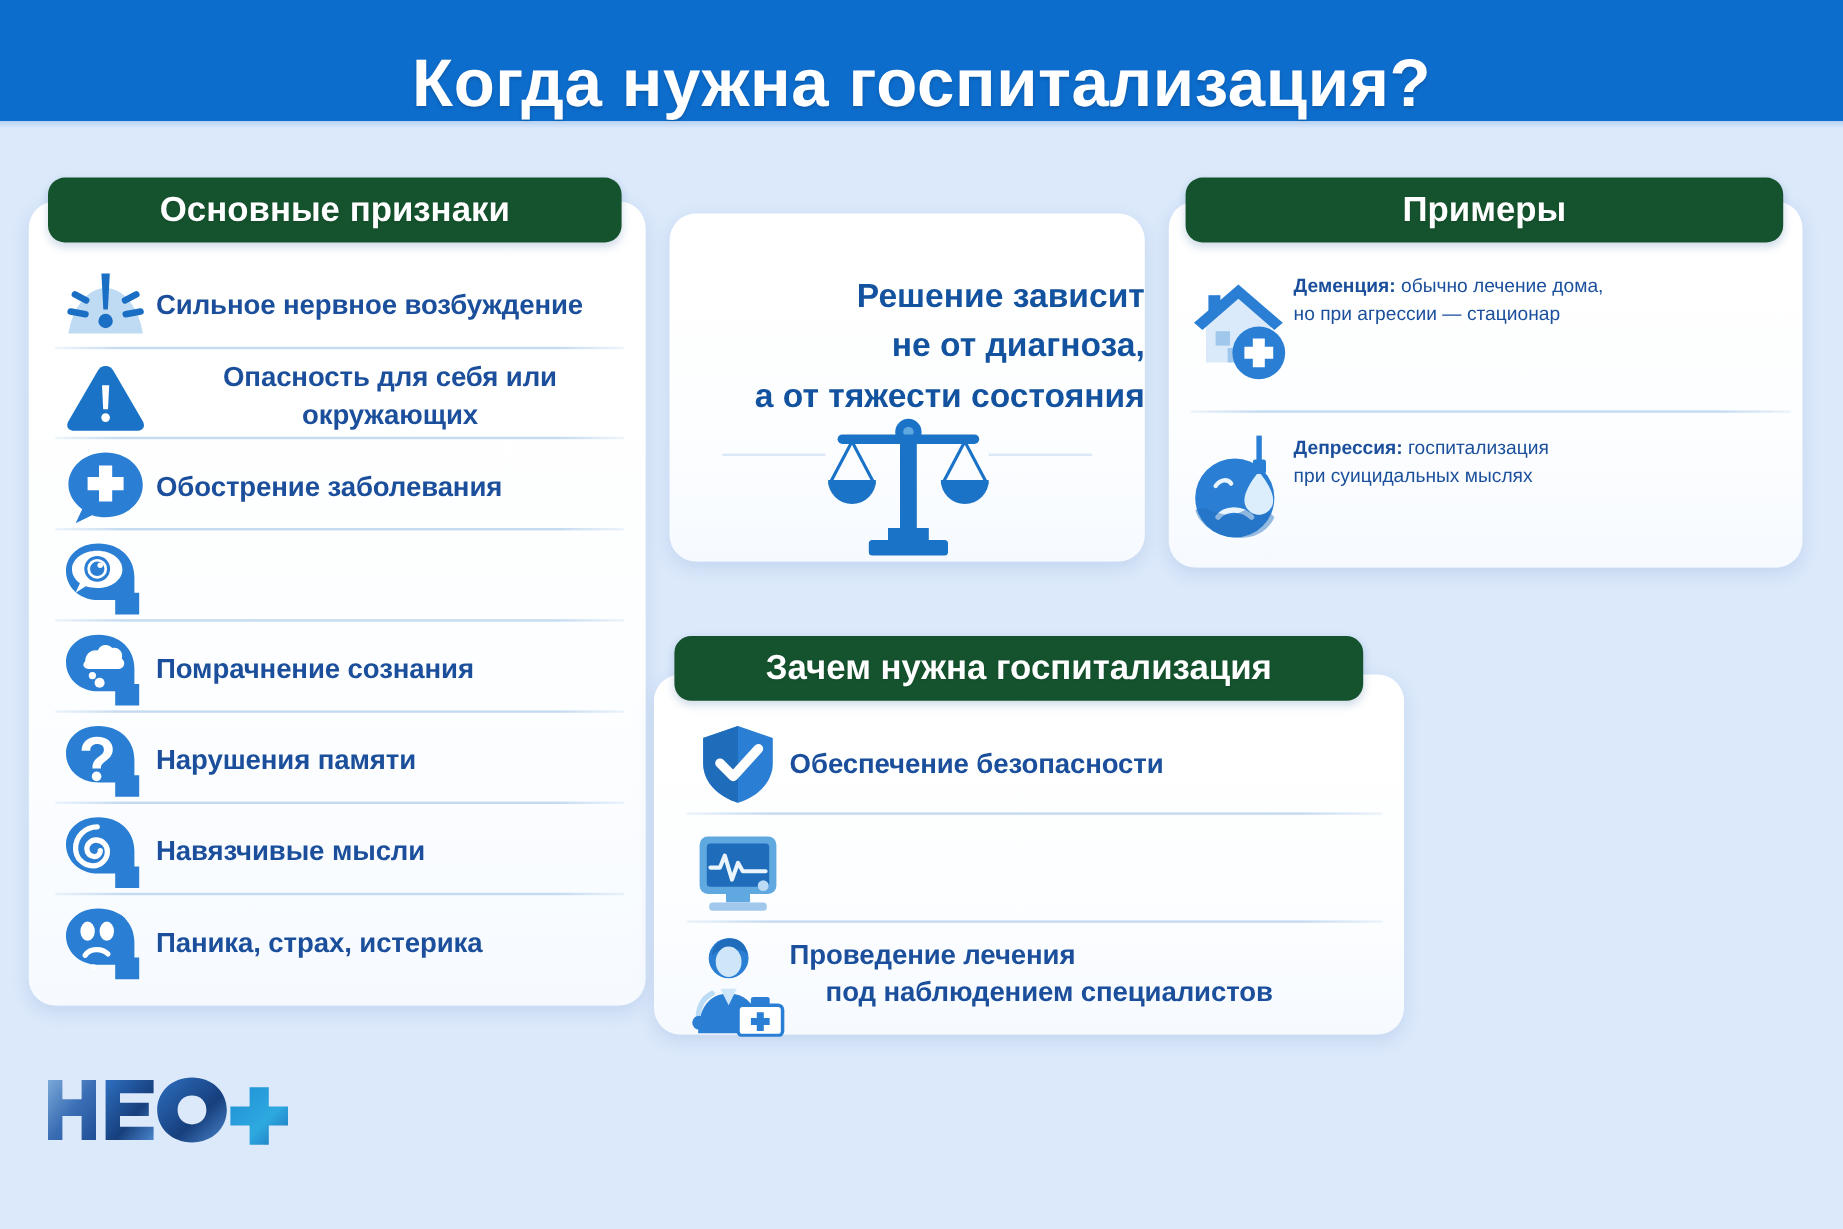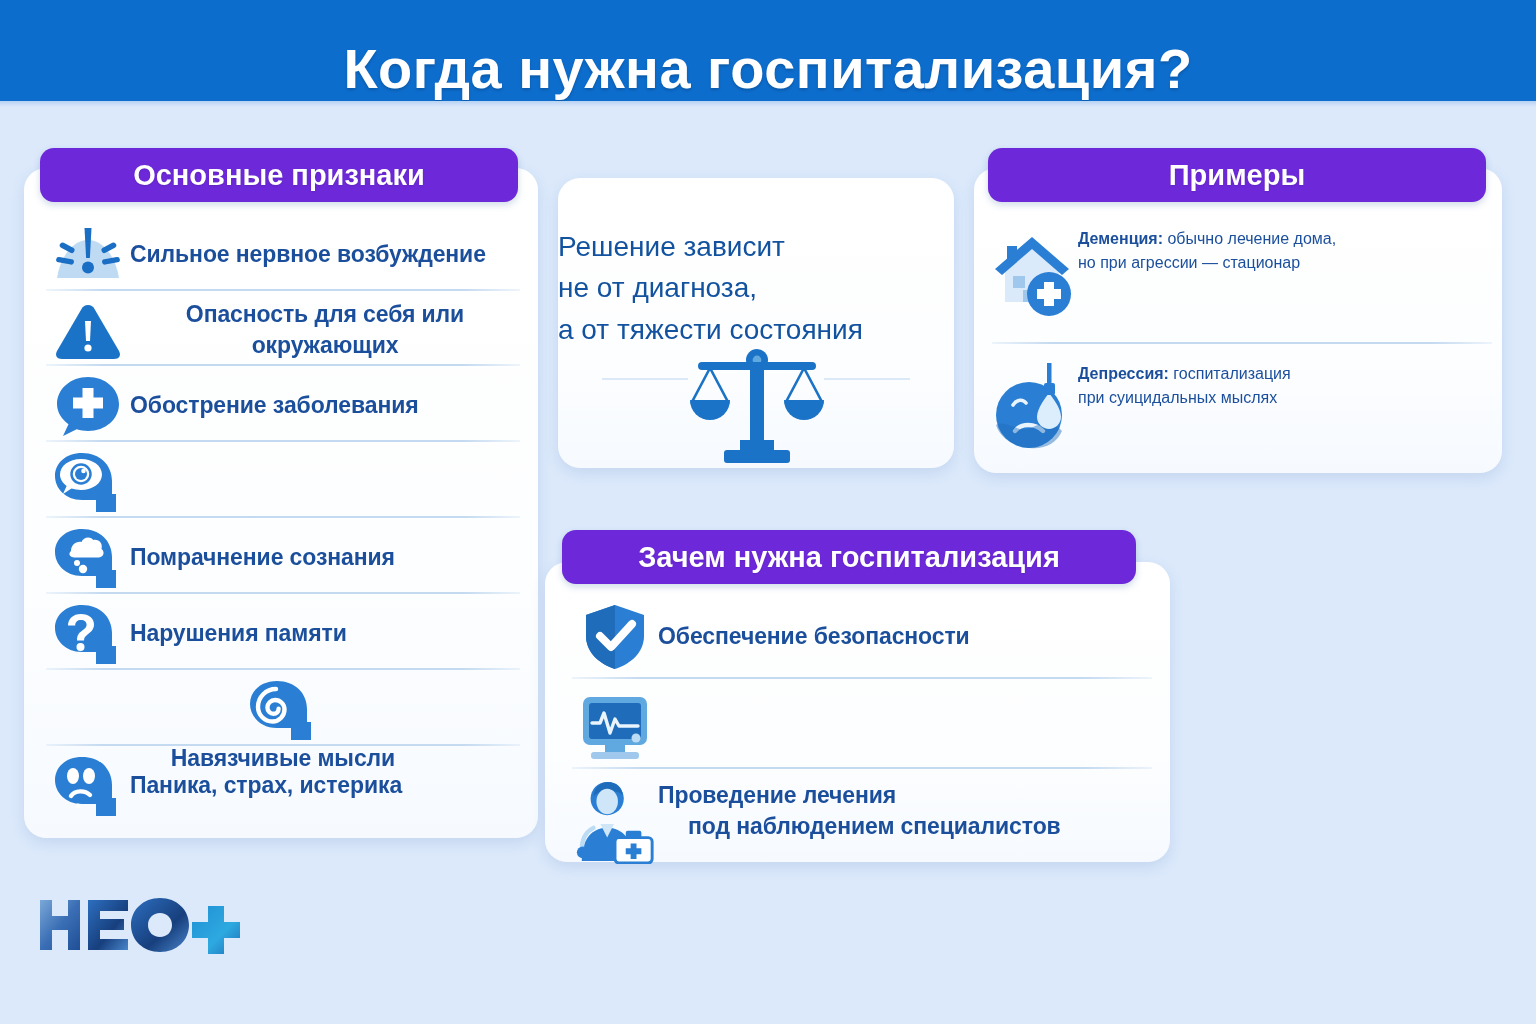--- a/index.html
+++ b/index.html
@@ -43,21 +43,21 @@
 
   
   .card {
     position: absolute;
     background: linear-gradient(180deg, #ffffff 0%, #fdfeff 60%, #f6fAff 100%);
     border-radius: 22px;
     box-shadow: 0 5px 14px rgba(70,120,180,0.16);
   }
   .pill {
     position: absolute;
-    background: #6d28d9;
+    background: #14532d;
     border-radius: 14px;
     display: flex;
     align-items: center;
     justify-content: center;
     box-shadow: 0 3px 7px rgba(40,90,150,0.22);
   }
   .pill-label {
     color: #ffffff;
     font-weight: bold;
     font-size: 29px;
@@ -89,24 +89,24 @@
     position: absolute;
     height: 2px;
     background: linear-gradient(90deg, rgba(190,215,240,0.25) 0%, #c4daf0 12%, #c4daf0 88%, rgba(190,215,240,0.25) 100%);
   }
 
   
   .center-text {
     position: absolute;
     left: 0; right: 0;
     top: 48px;
-    text-align: left;
+    text-align: right;
     color: #12529f;
     font-size: 28px;
-    font-weight: normal;
+    font-weight: bold;
     line-height: 1.48;
   }
   .center-rule {
     position: absolute;
     height: 2px;
     background: #dbe8f7;
   }
 
   
   .ex-text {
@@ -209,21 +209,21 @@
     <svg width="72" height="64" viewBox="0 0 72 64">
       <path d="M30 3 C48 3 60 15 60 31 L60 44 L64 44 L64 62 L44 62 L44 50 C38 50 30 50 30 50 C13 50 3 38 3 26 C3 13 14 3 30 3 Z" fill="#2a7fd4"></path>
       <path d="M29 12 C37 12 42 16.5 42 22.5 C42 28 38 30.5 35 33 C33 34.6 32 35.8 32 38.5 L25 38.5 C25 33.5 26.6 31.2 30 28.8 C32.8 26.8 34.6 25.5 34.6 22.8 C34.6 19.8 32.4 18 29 18 C25.4 18 23.2 20 23.2 23.6 L16 23.6 C16 16.8 21 12 29 12 Z" fill="#ffffff"></path>
       <circle cx="28.5" cy="45" r="4" fill="#ffffff"></circle>
     </svg>
   </span>
   <span class="row-text">Нарушения памяти</span>
 </div>
 <div class="divider" style="left:46px; top:668px; width:474px;"></div>
 
-<div class="row" style="left:46px; top:677px; width:474px; height:66px;flex-direction:column;">
+<div class="row" style="left:46px; top:677px; width:474px; height:66px;">
   <span class="row-icon" style="width:84px;height:66px;">
     <svg width="72" height="64" viewBox="0 0 72 64">
       <path d="M30 3 C48 3 60 15 60 31 L60 44 L64 44 L64 62 L44 62 L44 50 C38 50 30 50 30 50 C13 50 3 38 3 26 C3 13 14 3 30 3 Z" fill="#2a7fd4"></path>
       <path d="M29 11 C19 11 11 19 11 29 C11 37 17.5 43.5 25.5 43.5 C32 43.5 37.5 38 37.5 31.5 C37.5 26.2 33.2 22 28 22 C23.8 22 20.4 25.4 20.4 29.6 C20.4 33 23.2 35.8 26.6 35.8 C29.4 35.8 31.6 33.6 31.6 30.8" fill="none" stroke="#ffffff" stroke-width="4.4" stroke-linecap="round"></path>
     </svg>
   </span>
   <span class="row-text">Навязчивые мысли</span>
 </div>
 <div class="divider" style="left:46px; top:744px; width:474px;"></div>
 

